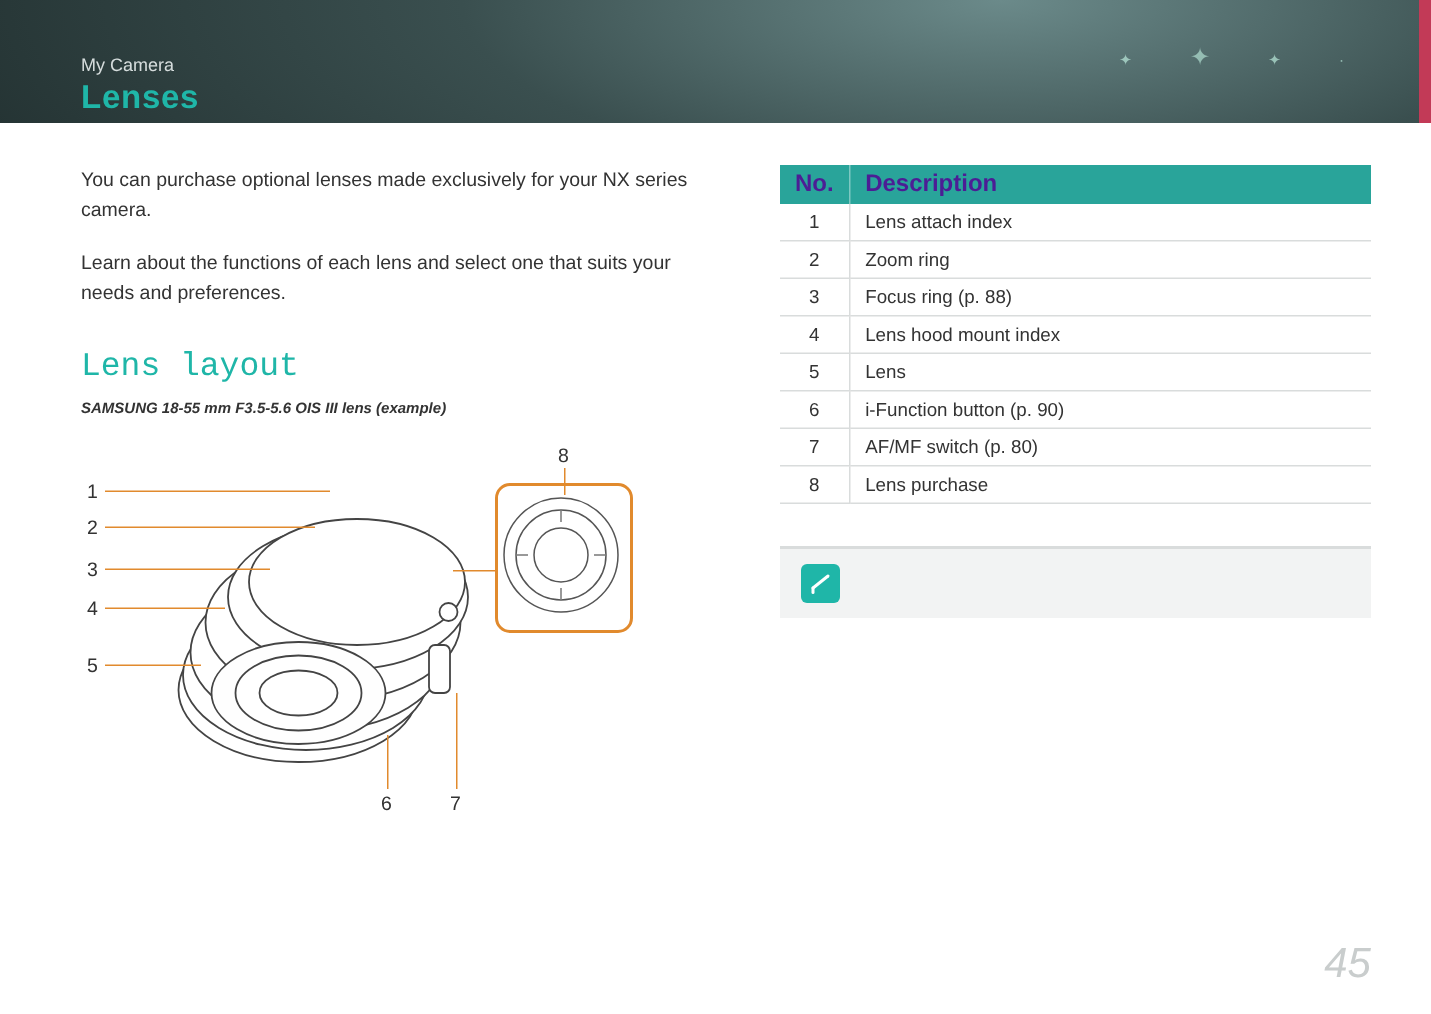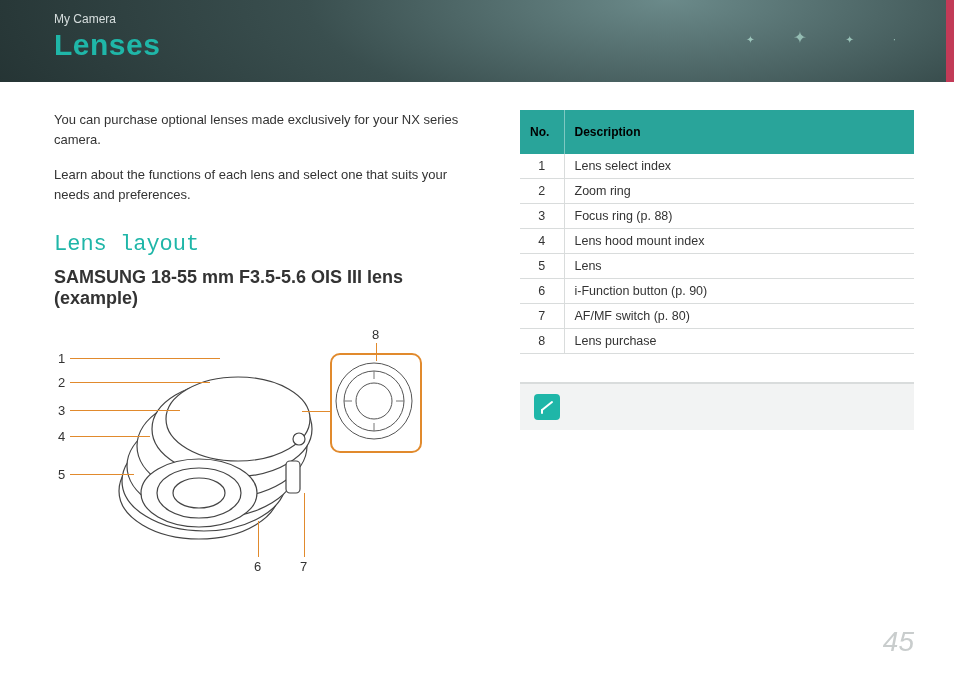--- a/index.html
+++ b/index.html
@@ -17,47 +17,47 @@
     background: radial-gradient(ellipse 900px 300px at 70% 0%, #6b8a8a 0%, #3a4f4f 40%, #1a2626 100%);
     position: relative;
     padding: 12px 0 0 54px;
     color: #fff;
   }
   .header::after{
     content:""; position:absolute; right:0; top:0; bottom:0; width:8px; background:#c23a57;
   }
   .header .stars { position:absolute; top:28px; right:40px; font-size:10px; opacity:.6; letter-spacing:18px; color:#cfe; }
   .header .stars .big { font-size:16px; opacity:.9;}
-  .breadcrumb { font-size: 12px; color: #e8eeee; opacity:.9; }
+  .breadcrumb { font-size: 12px; color: #e8eeee; opacity:.9;margin-top:24px; }
   .page-title {
-    font-size: 30px;
+    font-size: 22px;
     font-weight: 600;
     color: #1fb6a8;
     margin-top: 2px;
     letter-spacing:.5px;
   }
   .content {
     display: flex;
     padding: 28px 40px 0 54px;
     gap: 46px;
   }
   .col-left { flex: 0 0 420px; }
   .col-right { flex: 1; }
   .intro { font-size: 13px; line-height: 1.5; color:#333; margin-bottom: 16px; max-width:410px;}
   .section-h2 { color:#1fb6a8; font-size:22px; font-weight:400; margin: 28px 0 10px; font-family: Liberation Mono, monospace; }
-  .subhead { font-size:18px; font-weight:700; margin-bottom:12px; }
+  .subhead { font-size:10px; font-weight:700; margin-bottom:12px;font-style:italic; }
   .diagram { position:relative; width:380px; height:270px; }
   .num { position:absolute; font-size:13px; color:#333; }
   .leader { position:absolute; background:#e18a2d; height:1px; }
   .leaderV { position:absolute; background:#e18a2d; width:1px; }
   .callout-box { position:absolute; border:2px solid #e18a2d; border-radius:10px; }
 
   
   table.spec { width:100%; border-collapse:collapse; font-size:12.5px; }
-  table.spec th { background:#29a49a; color:#000000; text-align:left; font-weight:600; padding:15px 10px; font-size:12px;}
+  table.spec th { background:#29a49a; color:#4c1d95; text-align:left; font-weight:600; padding:4px 10px; font-size:16px;}
   table.spec th:first-child{ width:44px; border-right:1px solid rgba(255,255,255,.4);}
   table.spec td { border-bottom:1px solid #d9dcdc; padding:5px 10px; }
   table.spec td:first-child{ text-align:center; border-right:1px solid #d9dcdc; }
 
   .note {
     margin-top:28px; display:flex; align-items:flex-start;
     background:#f2f3f3; border-top:2px solid #d9dcdc;
     padding:10px 14px; font-size:11.5px; line-height:1.45; color:#444;
   }
   .note .icon {
@@ -147,21 +147,21 @@
     <table class="spec">
       <thead>
         <tr>
           <th>No.</th>
           <th>Description</th>
         </tr>
       </thead>
       <tbody>
         <tr>
             <td>1</td>
-            <td>Lens select index</td>
+            <td>Lens attach index</td>
           </tr>
         <tr>
             <td>2</td>
             <td>Zoom ring</td>
           </tr>
         <tr>
             <td>3</td>
             <td>Focus ring (p. 88)</td>
           </tr>
         <tr>

